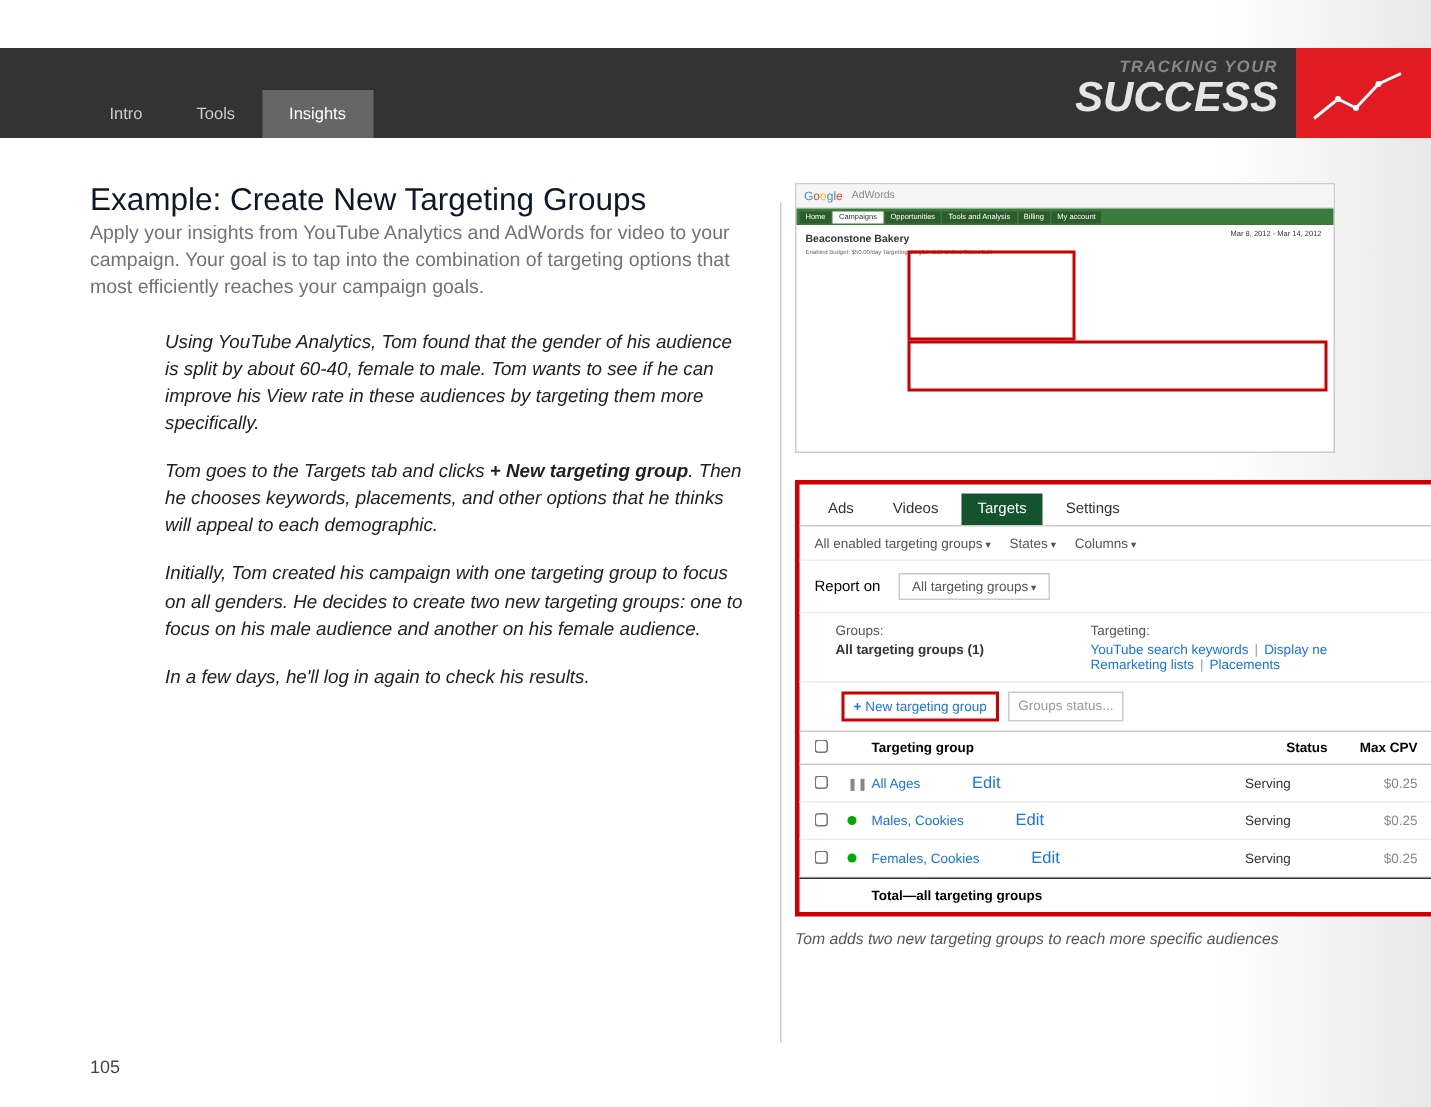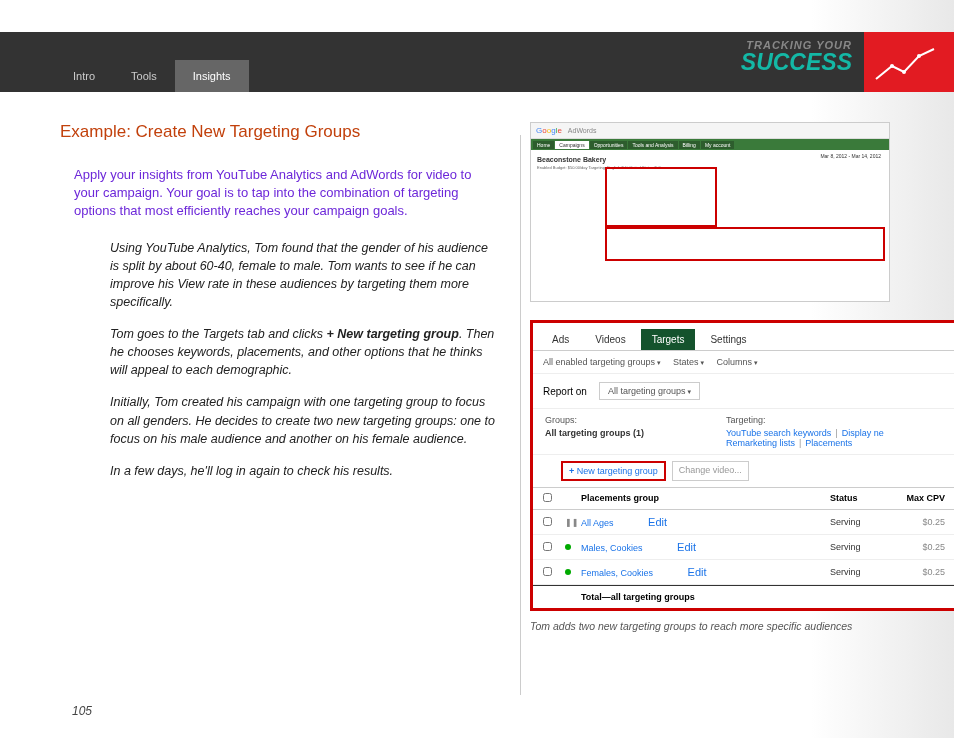--- a/index.html
+++ b/index.html
@@ -4,27 +4,27 @@
 <style>
 * { margin: 0; padding: 0; box-sizing: border-box; }
 body { width: 954px; height: 738px; background: linear-gradient(to right, #fff 0%, #fff 85%, #e8e8e8 100%); font-family: "Segoe UI", Arial, sans-serif; overflow: hidden; position: relative; }
 .header { height: 60px; background: #333; display: flex; align-items: flex-end; position: relative; margin-top: 32px; }
 .tabs { display: flex; margin-left: 55px; }
 .tab { color: #ccc; font-size: 11px; padding: 10px 18px; cursor: pointer; }
 .tab.active { background: #666; color: #fff; }
 .header-right { position: absolute; right: 0; top: 0; display: flex; height: 60px; }
 .tracking { color: #888; font-style: italic; font-weight: bold; text-align: right; padding: 8px 12px 0 0; line-height: 1; }
 .tracking .small { font-size: 11px; letter-spacing: 1px; }
-.tracking .big { font-size: 23px; color: #14b8a6; margin-left: 36px; }
+.tracking .big { font-size: 28px; color: #e5e5e5; margin-left: 36px; }
 .red-box { width: 90px; height: 60px; background: #e21b22; position: relative; }
 .red-box svg { position: absolute; top: 12px; left: 10px; }
 .content { display: flex; padding: 30px 40px 20px 60px; gap: 30px; }
 .left { width: 440px; }
-h1 { color: #c2410c; font-size: 17px; font-weight: 400; margin-bottom: 24px; }
-.intro { font-size: 13px; line-height: 1.4; margin-bottom: 18px; color: #6d28d9; margin-left: 14px; }
+h1 { color: #0f172a; font-size: 21px; font-weight: 400; }
+.intro { font-size: 13px; line-height: 1.4; margin-bottom: 18px; color: #737373; }
 .story { margin-left: 50px; }
 .story p { font-size: 12.5px; font-style: italic; line-height: 1.45; margin-bottom: 14px; color: #222; }
 .story .bold { font-weight: bold; font-style: italic; }
 .right { width: 360px; }
 .shot1 { width: 360px; height: 180px; background: #fff; border: 1px solid #ccc; position: relative; font-size: 5px; }
 .shot1-top { background: #f5f5f5; border-bottom: 1px solid #ddd; padding: 3px 5px; display: flex; gap: 6px; align-items: center; }
 .g-logo { font-size: 8px; }
 .g-b { color:#4285f4; } .g-r { color:#ea4335; } .g-y { color:#fbbc05; } .g-g { color:#34a853; }
 .shot1-nav { background: #3a7a3a; height: 11px; display: flex; gap: 1px; padding-left: 2px; align-items: center; }
 .shot1-nav span { background: #2d5d2d; color: #fff; font-size: 5px; padding: 1px 4px; }
@@ -35,39 +35,39 @@
 .shot2 { width: 428px; margin-top: 18px; border: 3px solid #c00; background: #fff; font-size: 10px; }
 .shot2-tabs { display: flex; border-bottom: 1px solid #ccc; padding: 6px 8px 0 8px; gap: 4px; }
 .shot2-tab { padding: 4px 10px; font-size: 10px; color: #333; border: 1px solid transparent; }
 .shot2-tab.active { background: #14532d; color: #fff; }
 .shot2-row { padding: 6px 10px; border-bottom: 1px solid #eee; font-size: 9px; color: #555; }
 .shot2-row .dd { display: inline-block; margin-right: 10px; }
 .shot2-row .dd::after { content: " ▾"; font-size: 7px; }
 .report-row { padding: 8px 10px; border-bottom: 1px solid #eee; display: flex; align-items: center; gap: 12px; font-size: 10px; }
 .report-btn { border: 1px solid #ccc; padding: 3px 8px; font-size: 9px; color: #555; }
 .report-btn::after { content: " ▾"; font-size: 7px; }
-.groups-row { padding: 6px 12px; display: flex; font-size: 9px; color: #555; border-bottom: 1px solid #eee; }
+.groups-row { padding: 6px 24px; display: flex; font-size: 9px; color: #555; border-bottom: 1px solid #eee; }
 .groups-left { flex: 1; }
 .groups-right { flex: 1.2; }
 .groups-right a { color: #1a73e8; text-decoration: none; }
 .groups-right .sep { color: #999; margin: 0 4px; }
 .ntg-row { padding: 6px 28px; display: flex; gap: 6px; border-bottom: 1px solid #ccc; }
 .ntg-btn { border: 2px solid #c00; padding: 3px 6px; font-size: 9px; color: #1a73e8; }
 .ntg-btn::before { content: "+ "; color: #1a73e8; font-weight: bold; }
 .status-btn { border: 1px solid #ccc; padding: 3px 6px; font-size: 9px; color: #999; }
 .tg-table { width: 100%; }
 .tg-head { display: flex; padding: 5px 10px; font-size: 9px; font-weight: bold; border-bottom: 1px solid #ccc; }
-.tg-head .c1 { width: 22px; } .tg-head .c2 { width: 16px; } .tg-head .c3 { flex: 1; } .tg-head .c4 { width: 55px; } .tg-head .c5 { width: 60px; text-align: right; }
+.tg-head .c1 { width: 22px; } .tg-head .c2 { width: 16px; } .tg-head .c3 { flex: 1; } .tg-head .c4 { width: 55px; text-align: right; } .tg-head .c5 { width: 60px; text-align: right; }
 .tg-row { display: flex; padding: 6px 10px; font-size: 9px; border-bottom: 1px solid #eee; align-items: center; }
 .tg-row .c1 { width: 22px; } .tg-row .c2 { width: 16px; } .tg-row .c3 { flex: 1; color: #1a73e8; } .tg-row .c3e { color: #1a73e8; font-size: 11px; margin-right: 4px; margin-left: 32px; } .tg-row .c4 { width: 55px; color: #333; } .tg-row .c5 { width: 60px; text-align: right; color: #888; }
 .dot-g { width: 6px; height: 6px; background: #0a0; border-radius: 50%; display: inline-block; }
 .pause { color: #888; font-size: 8px; }
 .tg-total { padding: 6px 10px 6px 48px; font-size: 9px; font-weight: bold; border-top: 1px solid #333; }
 .caption { font-size: 10.5px; font-style: italic; color: #555; margin-top: 8px; line-height: 1.4; }
-.page-num { position: absolute; bottom: 20px; left: 72px; font-size: 12px; color: #444; font-style: italic; }
+.page-num { position: absolute; bottom: 20px; left: 60px; font-size: 12px; color: #444; }
 .divider-v { position: absolute; left: 520px; top: 135px; width: 1px; height: 560px; background: #ccc; }
 </style>
 </head>
 <body>
 
 <div class="header">
   <div class="tabs">
     <div class="tab">Intro</div>
     <div class="tab">Tools</div>
     <div class="tab active">Insights</div>
@@ -149,27 +149,27 @@
         <div class="groups-right">
           <div>Targeting:</div>
           <div style="margin-top:3px">
             <a>YouTube search keywords</a><span class="sep">|</span><a>Display ne</a><br>
             <a>Remarketing lists</a><span class="sep">|</span><a>Placements</a>
           </div>
         </div>
       </div>
       <div class="ntg-row">
         <span class="ntg-btn">New targeting group</span>
-        <span class="status-btn">Change video...</span>
+        <span class="status-btn">Groups status...</span>
       </div>
       <div class="tg-table">
         <div class="tg-head">
           <div class="c1"><input type="checkbox" style="width: 9px; height: 9px;"></div>
           <div class="c2"></div>
-          <div class="c3">Placements group</div>
+          <div class="c3">Targeting group</div>
           <div class="c4">Status</div>
           <div class="c5">Max CPV</div>
         </div>
         <div class="tg-row">
           <div class="c1"><input type="checkbox" style="width: 9px; height: 9px;"></div>
           <div class="c2"><span class="pause">❚❚</span></div>
           <div class="c3"><span>All Ages</span> <span class="c3e">Edit</span></div>
           <div class="c4">Serving</div>
           <div class="c5">$0.25</div>
         </div>

